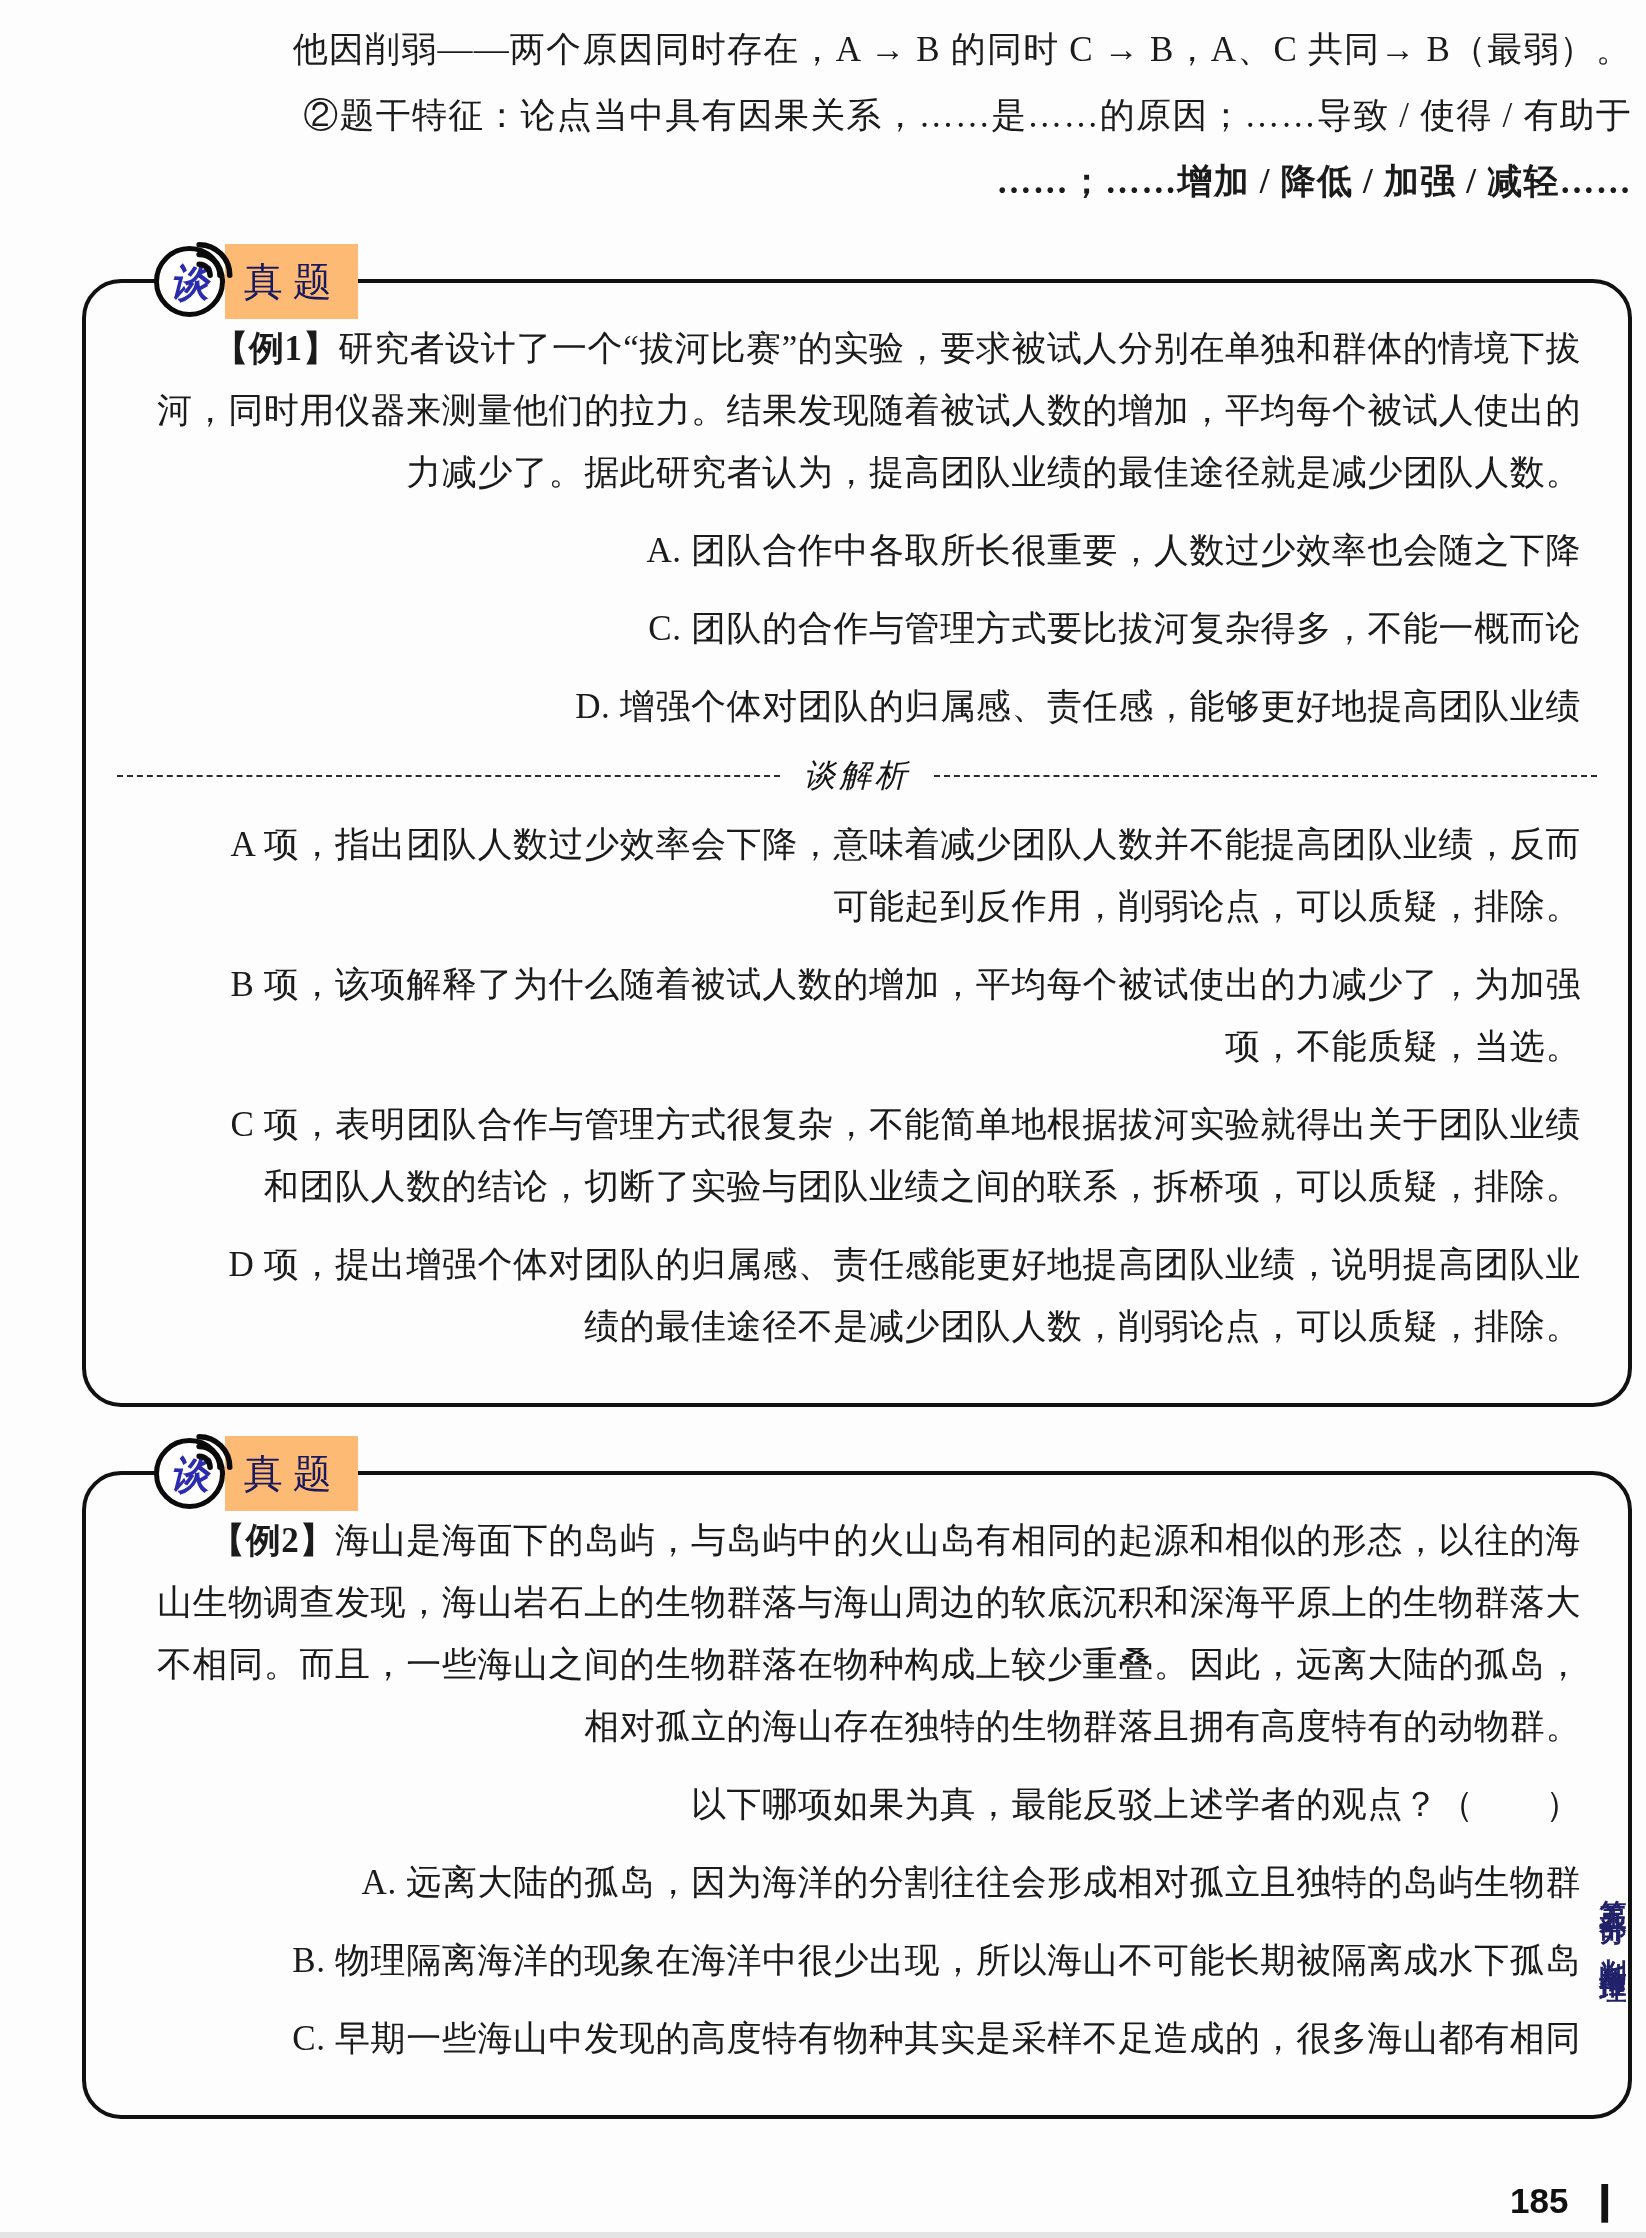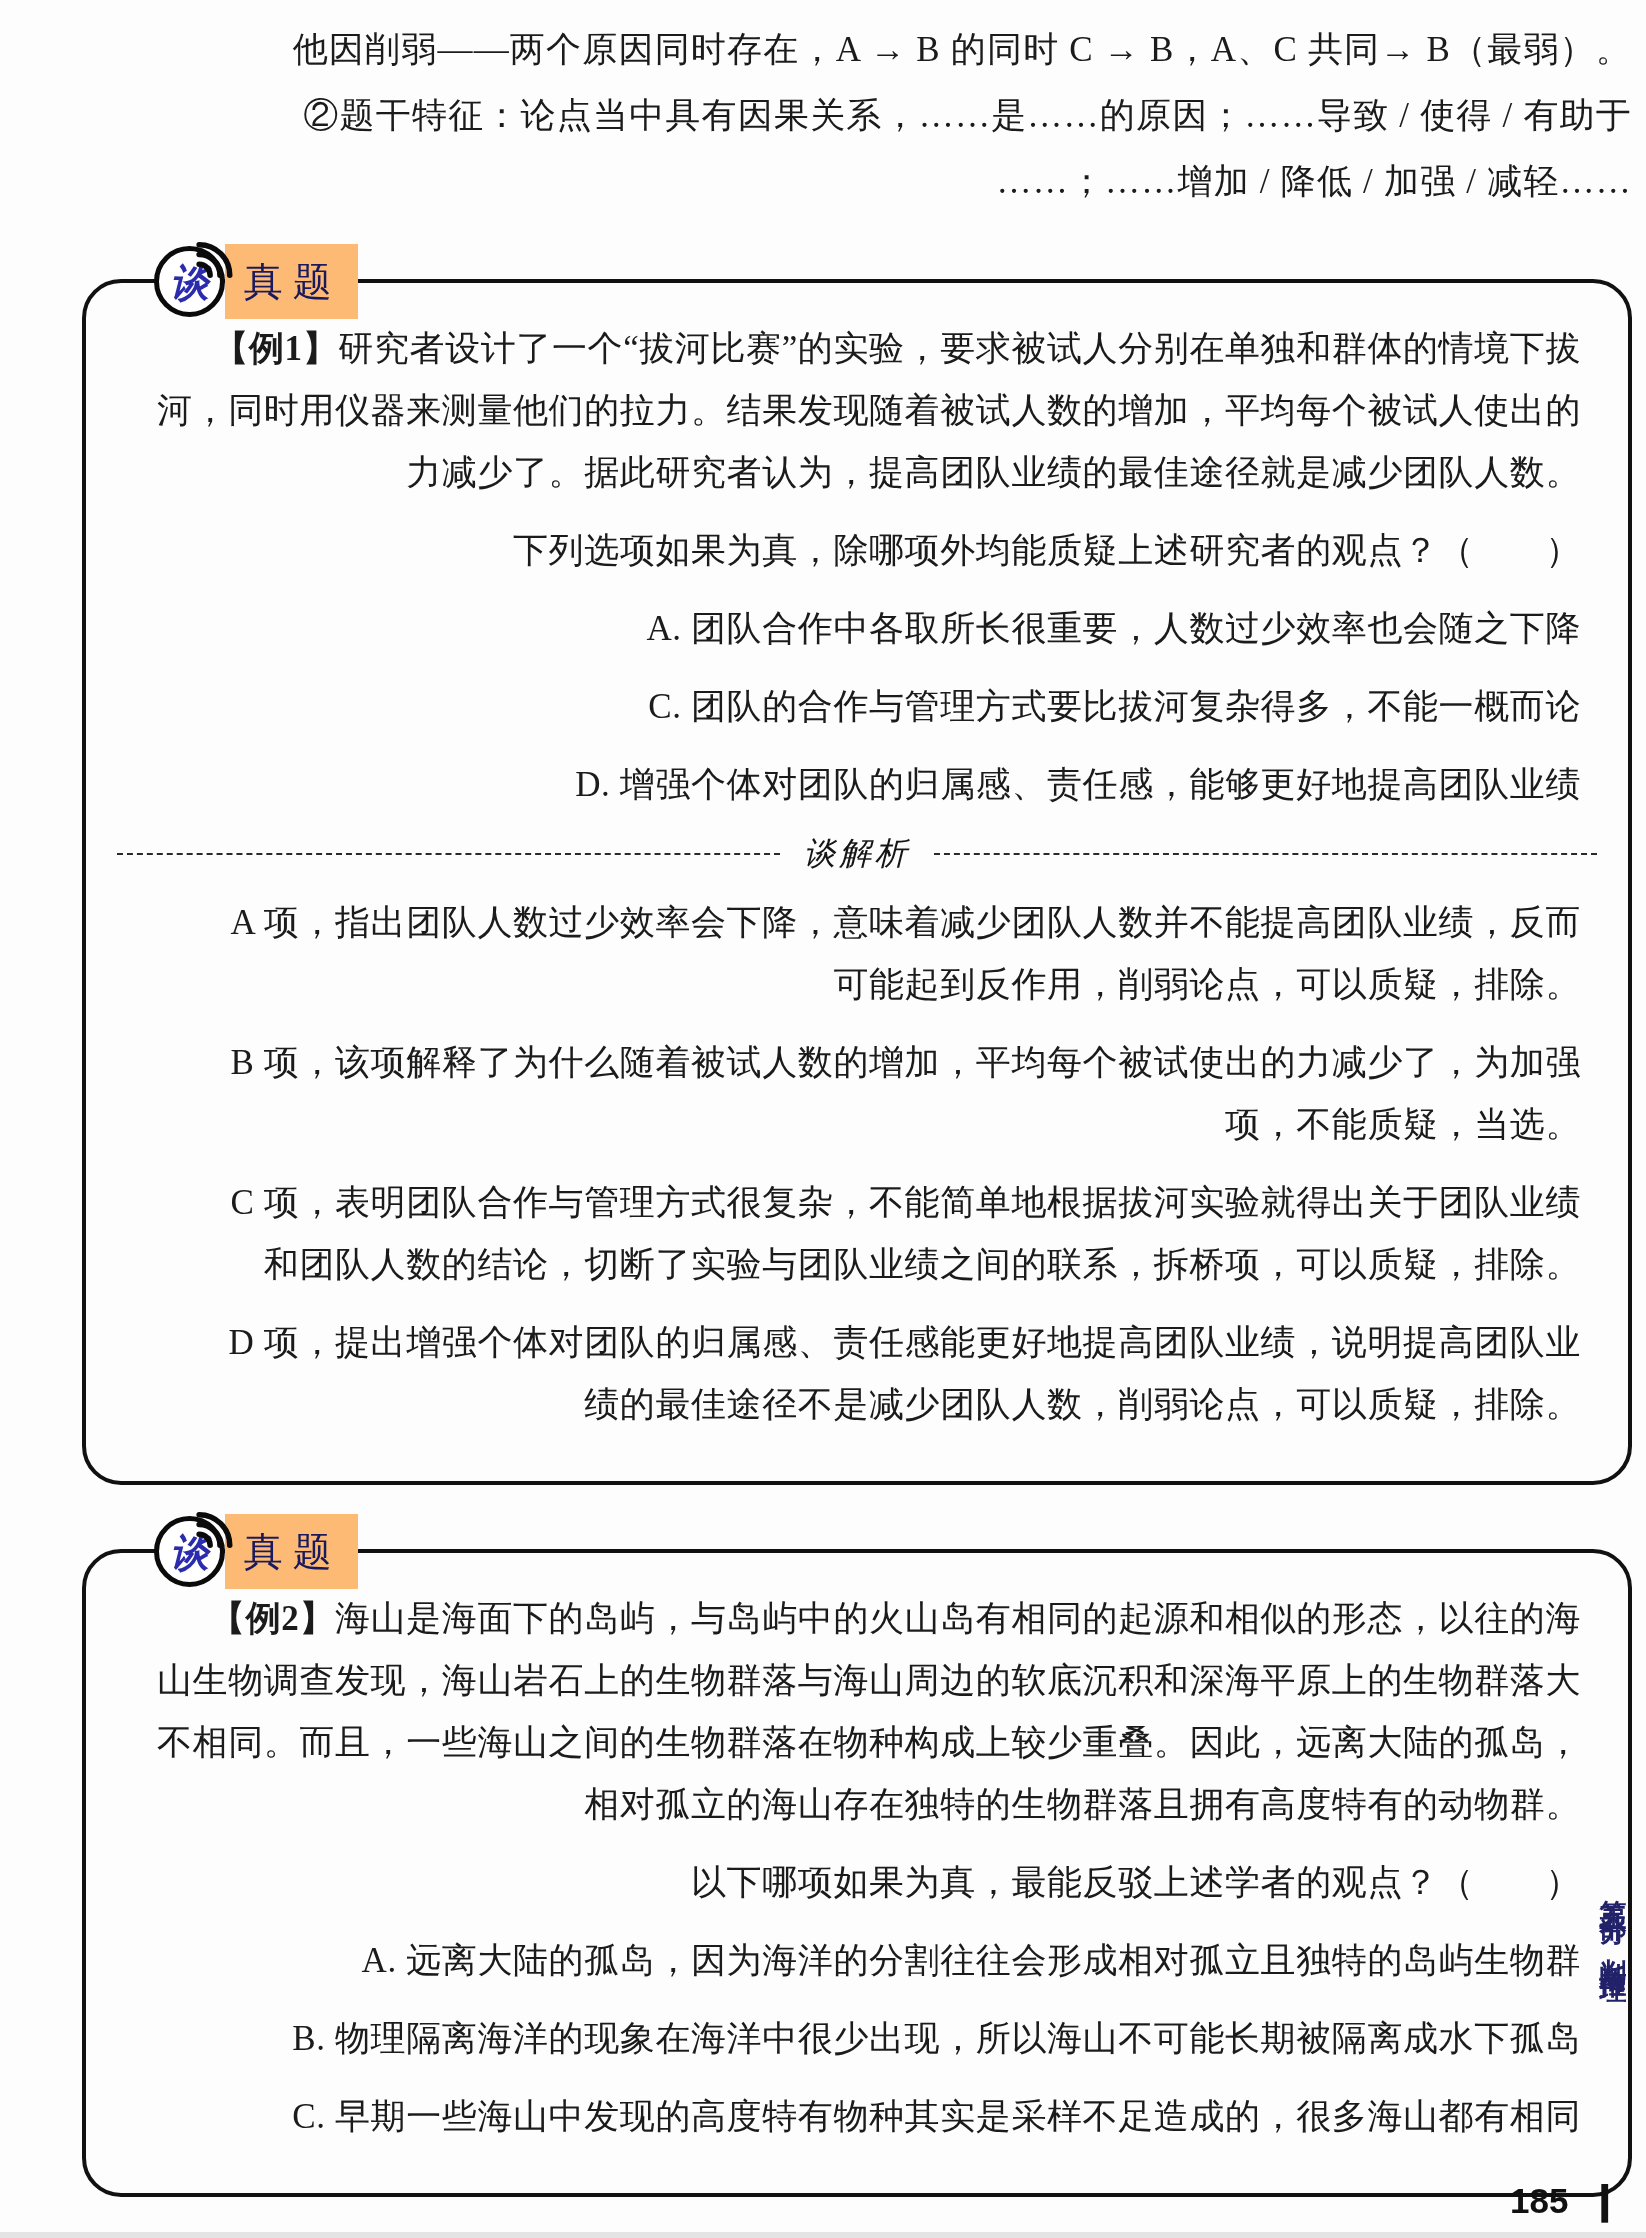--- a/index.html
+++ b/index.html
@@ -11,21 +11,21 @@
     position:relative;
     overflow:hidden;
   }
   .content{
     position:absolute;left:82px;top:17.4px;width:1550px;text-align:right;
   }
   .intro p{
     margin:0;font-size:35px;line-height:66px;text-indent:2em;
     letter-spacing:1.2px;white-space:nowrap;
   }
-  .intro p.no-indent{text-indent:0;}
+  .intro p.no-indent{text-indent:0;font-weight:bold;}
 
   
   .badge{
     position:relative;z-index:2;
     display:flex;align-items:center;
     margin:29px 0 -40px 72px;
     width:max-content;height:75px;
   }
   .badge-circle{
     width:61px;height:61px;border:5px solid #0b0b0b;border-radius:50%;
@@ -109,21 +109,20 @@
         <path d="M10 56 A18 18 0 0 1 28 74"></path>
         <path d="M10 40 A34 34 0 0 1 44 74"></path>
         <path d="M10 24 A50 50 0 0 1 60 74"></path>
       </svg>
     </span>
     <span class="badge-label">真题</span>
   </div>
 
   <div class="qbox">
     <p><span class="stem-label">【例1】</span><span>研究者设计了一个“拔河比赛”的实验，要求被试人分别在单独和群体的情境下拔河，同时用仪器来测量他们的拉力。结果发现随着被试人数的增加，平均每个被试人使出的力减少了。据此研究者认为，提高团队业绩的最佳途径就是减少团队人数。</span></p>
-    <p>下列选项如果为真，除哪项外均能质疑上述研究者的观点？（　　）</p>
     <p>A. 团队合作中各取所长很重要，人数过少效率也会随之下降</p>
     <p>C. 团队的合作与管理方式要比拔河复杂得多，不能一概而论</p>
     <p>D. 增强个体对团队的归属感、责任感，能够更好地提高团队业绩</p>
 
     <div class="divider">
       <span class="dash"></span>
       <span class="divider-label">谈解析</span>
       <span class="dash"></span>
     </div>
 

